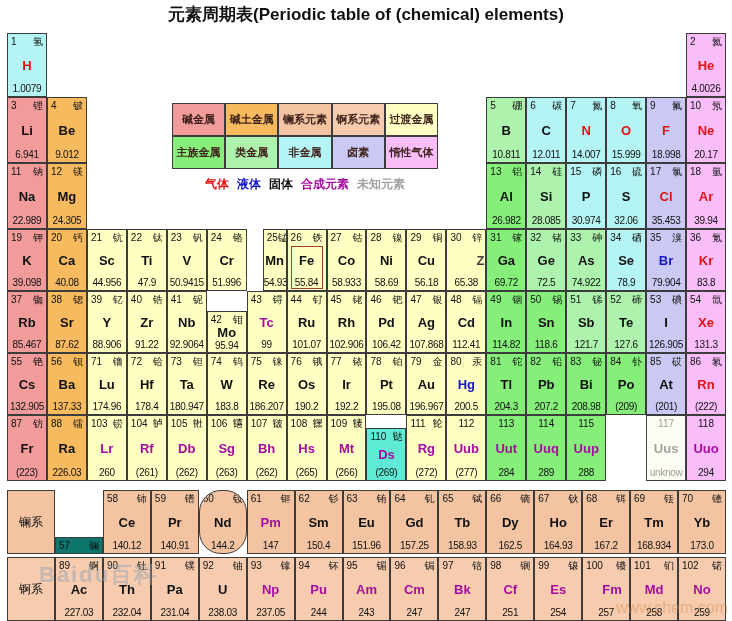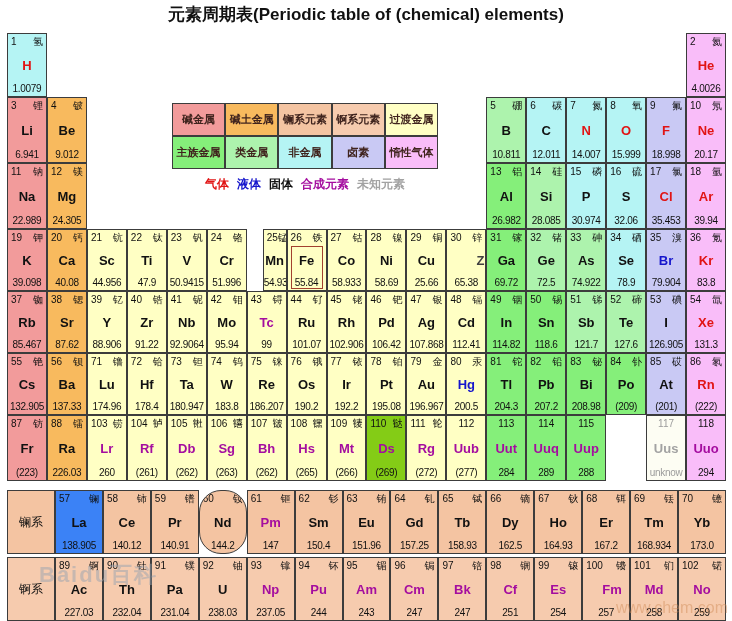--- a/index.html
+++ b/index.html
@@ -289,21 +289,21 @@
         </div>
         <div class="sym" style="color: rgb(17, 17, 17);">Ni</div>
         <div class="mass">58.69</div>
       </div>
       <div class="cell" style="background: rgb(255, 255, 196); grid-area: 4 / 11;">
         <div class="hdr">
           <div class="num">29</div>
           <div class="cname">铜</div>
         </div>
         <div class="sym" style="color: rgb(17, 17, 17);">Cu</div>
-        <div class="mass">25.66</div>
+        <div class="mass">56.18</div>
       </div>
       <div class="cell" style="background: rgb(255, 255, 196); grid-area: 4 / 12;">
         <div class="hdr">
           <div class="num">30</div>
           <div class="cname">锌</div>
         </div>
         <div class="sym" style="color: #404040; padding-left: 36px;">Zn</div>
         <div class="mass">65.38</div>
       </div>
       <div class="cell" style="background: rgb(133, 239, 122); grid-area: 4 / 13;">
@@ -387,21 +387,21 @@
         <div class="mass">91.22</div>
       </div>
       <div class="cell" style="background: rgb(255, 255, 196); grid-area: 5 / 5;">
         <div class="hdr">
           <div class="num">41</div>
           <div class="cname">铌</div>
         </div>
         <div class="sym" style="color: rgb(17, 17, 17);">Nb</div>
         <div class="mass">92.9064</div>
       </div>
-      <div class="cell" style="background: rgb(255, 255, 196); grid-area: 5 / 6;">
+      <div class="cell" style="background: rgb(255, 255, 196); grid-area: 5 / 6; margin-top: 20px;">
         <div class="hdr">
           <div class="num">42</div>
           <div class="cname">钼</div>
         </div>
         <div class="sym" style="color: rgb(17, 17, 17);">Mo</div>
         <div class="mass">95.94</div>
       </div>
       <div class="cell" style="background: rgb(255, 255, 196); grid-area: 5 / 7;">
         <div class="hdr">
           <div class="num">43</div>
@@ -707,21 +707,21 @@
         <div class="mass">(265)</div>
       </div>
       <div class="cell" style="background: rgb(255, 255, 196); grid-area: 7 / 9;">
         <div class="hdr">
           <div class="num">109</div>
           <div class="cname">鿏</div>
         </div>
         <div class="sym" style="color: rgb(164, 13, 159);">Mt</div>
         <div class="mass">(266)</div>
       </div>
-      <div class="cell" style="background: #84cc16; grid-area: 7 / 10;">
+      <div class="cell" style="background: #5eead4; grid-area: 7 / 10; margin-top: 13px;">
         <div class="hdr">
           <div class="num">110</div>
           <div class="cname">𫟼</div>
         </div>
         <div class="sym" style="color: rgb(164, 13, 159);">Ds</div>
         <div class="mass">(269)</div>
       </div>
       <div class="cell" style="background: rgb(255, 255, 196); grid-area: 7 / 11;">
         <div class="hdr">
           <div class="num">111</div>
@@ -784,21 +784,21 @@
       <div class="lgbox" style="background: rgb(173, 243, 173);">类金属</div>
       <div class="lgbox" style="background: rgb(181, 244, 244);">非金属</div>
       <div class="lgbox" style="background: rgb(201, 201, 244);">卤素</div>
       <div class="lgbox" style="background: rgb(249, 189, 249);">惰性气体</div>
     </div>
 
   <div class="states"><span style="color: rgb(225, 20, 20);">气体</span><span style="color: rgb(21, 21, 204);">液体</span><span style="color: rgb(17, 17, 17);">固体</span><span style="color: rgb(164, 13, 159);">合成元素</span><span style="color: rgb(162, 162, 162);">未知元素</span></div>
 
   <div class="series-row" id="lanth-row">
     <div class="series-label" style="background: rgb(244, 196, 162);">镧系</div>
-  <div class="cell" style="background: #3b82f6;">
+  <div class="cell" style="background: #0f766e; margin-top: 47px;">
         <div class="hdr">
           <div class="num">57</div>
           <div class="cname">镧</div>
         </div>
         <div class="sym" style="color: rgb(17, 17, 17);">La</div>
         <div class="mass">138.905</div>
       </div>
       <div class="cell" style="background: rgb(244, 196, 162);">
         <div class="hdr">
           <div class="num">58</div>

